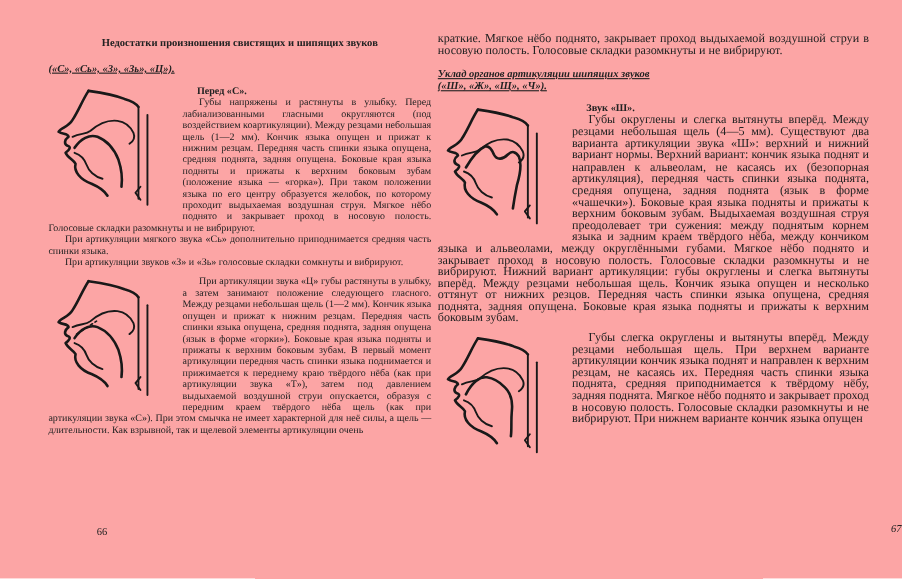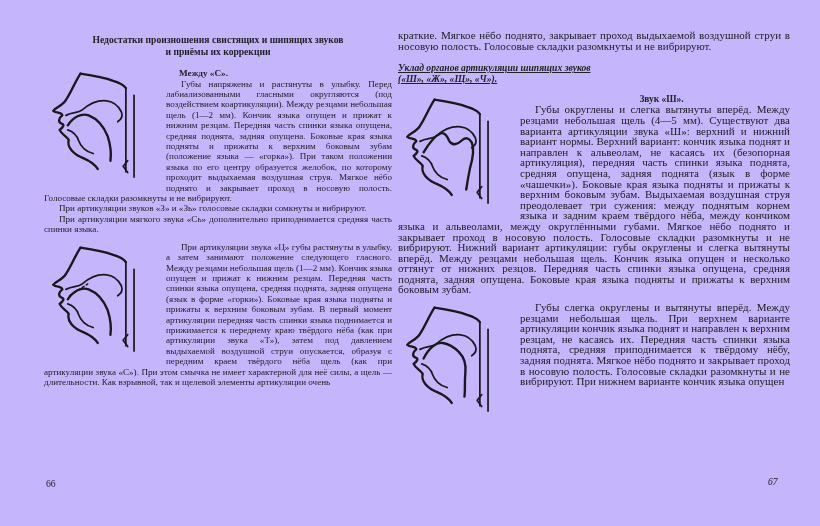--- a/index.html
+++ b/index.html
@@ -1,18 +1,18 @@
 <!DOCTYPE html>
 <html><head>
 <meta charset="utf-8">
 <style>
   html,body { margin:0; padding:0; background:#ffffff; }
   .spread {
     position:relative; width:820px; height:526px;
-    background:#c4b5fd; overflow:hidden;
+    background:#fca5a5; overflow:hidden;
     font-family:"Liberation Serif", serif; color:#222;
   }
   .page { position:absolute; }
   .page-left  { left:44px;  top:34px; width:348px; }
   .page-right { left:398px; top:30px; width:392px; }
 
   .doc-header {
     text-align:center; font-weight:bold;
     font-size:9.6px; line-height:11.5px;
     margin:0 36px 11px 36px;
@@ -26,74 +26,74 @@
   p.body {
     margin:0; font-size:9.1px; line-height:10.4px;
     text-align:justify;
   }
   .page-right p.body { font-size:11px; line-height:10.6px; }
   p.ind { text-indent:15px; }
   .stitle {
     margin:0; font-weight:bold; font-size:9.2px; line-height:10.6px;
     text-indent:13px;
   }
-  .page-right .stitle { font-size:9.4px;text-align:center; }
+  .page-right .stitle { font-size:9.4px; }
 
   .sound { margin-top:7px; }
   .sound-first { margin-top:9px; }
 
   .fig {
     float:left; width:112px; height:118px;
     margin:2px 10px 1px 0;
   }
   .fig svg { width:100%; height:100%; display:block; }
   .fig path {
     fill:none; stroke:#191919; stroke-width:2.6;
     stroke-linecap:round; stroke-linejoin:round;
   }
   .fig path.thin { stroke-width:1.9; }
   .fig path.dash { stroke-width:1.7; stroke-dasharray:2.5 3; }
 
-  .pagenum { position:absolute; font-size:9.6px; color:#222; }
+  .pagenum { position:absolute; font-size:9.6px; color:#222;margin-left:42px; }
   .pagenum-left  { left:46px;  top:478px; }
   .pagenum-right { left:768px; top:476px;font-style:italic; }
 </style>
 </head>
 <body>
 
 <div class="spread">
 
   <div class="page page-left">
     <div class="doc-header">
       <div>Недостатки произношения свистящих и шипящих звуков</div>
-      <div>и приёмы их коррекции</div>
     </div>
 
     <div class="uheading">
+      <div><span>(«С», «Сь», «З», «Зь», «Ц»).</span></div>
     </div>
 
     <section class="sound sound-first">
       <span class="fig">
         <svg viewBox="0 0 115 130">
           <path d="M36,4 C30,13 26,24 20,33 C16,40 8,41 6,45 C10,48 15,46 16,50 C12,53 11,57 15,59 C19,60 17,63 13,66 C15,71 21,73 23,77 C21,85 28,93 39,97 C46,100 52,104 55,109"></path>
           <path d="M36,4 C50,6 62,8 72,12 C79,14 84,17 86,20"></path>
           <path class="thin" d="M20,50 C28,46 33,48 38,44 C46,37 56,33 65,34 C73,35 78,40 81,46 C83,51 80,55 77,57"></path>
           <path class="thin" d="M86,20 L86,112"></path>
           <path class="thin" d="M95,28 L95,118"></path>
           <path class="thin" d="M88,100 l-5,6 l5,7"></path>
           <path class="thin" d="M22,66 C28,68 32,72 34,78 C36,84 42,90 50,92"></path>
           <path d="M22,61 C28,52 37,47 45,50 C55,54 62,63 66,73 C69,82 70,92 69,100"></path>
         </svg>
       </span>
-      <p class="stitle">Между «С».</p>
+      <p class="stitle">Перед «С».</p>
       <p class="body ind">Губы напряжены и растянуты в улыбку. Перед лабиализованными гласными округляются (под воздействием коартикуляции). Между резцами небольшая щель (1—2 мм). Кончик языка опущен и прижат к нижним резцам. Передняя часть спинки языка опущена, средняя поднята, задняя опущена. Боковые края языка подняты и прижаты к верхним боковым зубам (положение языка — «горка»). При таком положении языка по его центру образуется желобок, по которому проходит выдыхаемая воздушная струя. Мягкое нёбо поднято и закрывает проход в носовую полость. Голосовые складки разомкнуты и не вибрируют.</p>
     </section>
 
+    <p class="body ind">При артикуляции мягкого звука «Сь» дополнительно приподнимается средняя часть спинки языка.</p>
     <p class="body ind">При артикуляции звуков «З» и «Зь» голосовые складки сомкнуты и вибрируют.</p>
-    <p class="body ind">При артикуляции мягкого звука «Сь» дополнительно приподнимается средняя часть спинки языка.</p>
 
     <section class="sound">
       <span class="fig">
         <svg viewBox="0 0 115 130">
           <path d="M36,4 C30,13 26,24 20,33 C16,40 8,41 6,45 C10,48 15,46 16,50 C12,53 11,57 15,59 C19,60 17,63 13,66 C15,71 21,73 23,77 C21,85 28,93 39,97 C46,100 52,104 55,109"></path>
           <path d="M36,4 C50,6 62,8 72,12 C79,14 84,17 86,20"></path>
           <path class="thin" d="M20,50 C28,46 33,48 38,44 C46,37 56,33 65,34 C73,35 78,40 81,46 C83,51 80,55 77,57"></path>
           <path class="thin" d="M86,20 L86,112"></path>
           <path class="thin" d="M95,28 L95,118"></path>
           <path class="thin" d="M88,100 l-5,6 l5,7"></path>

